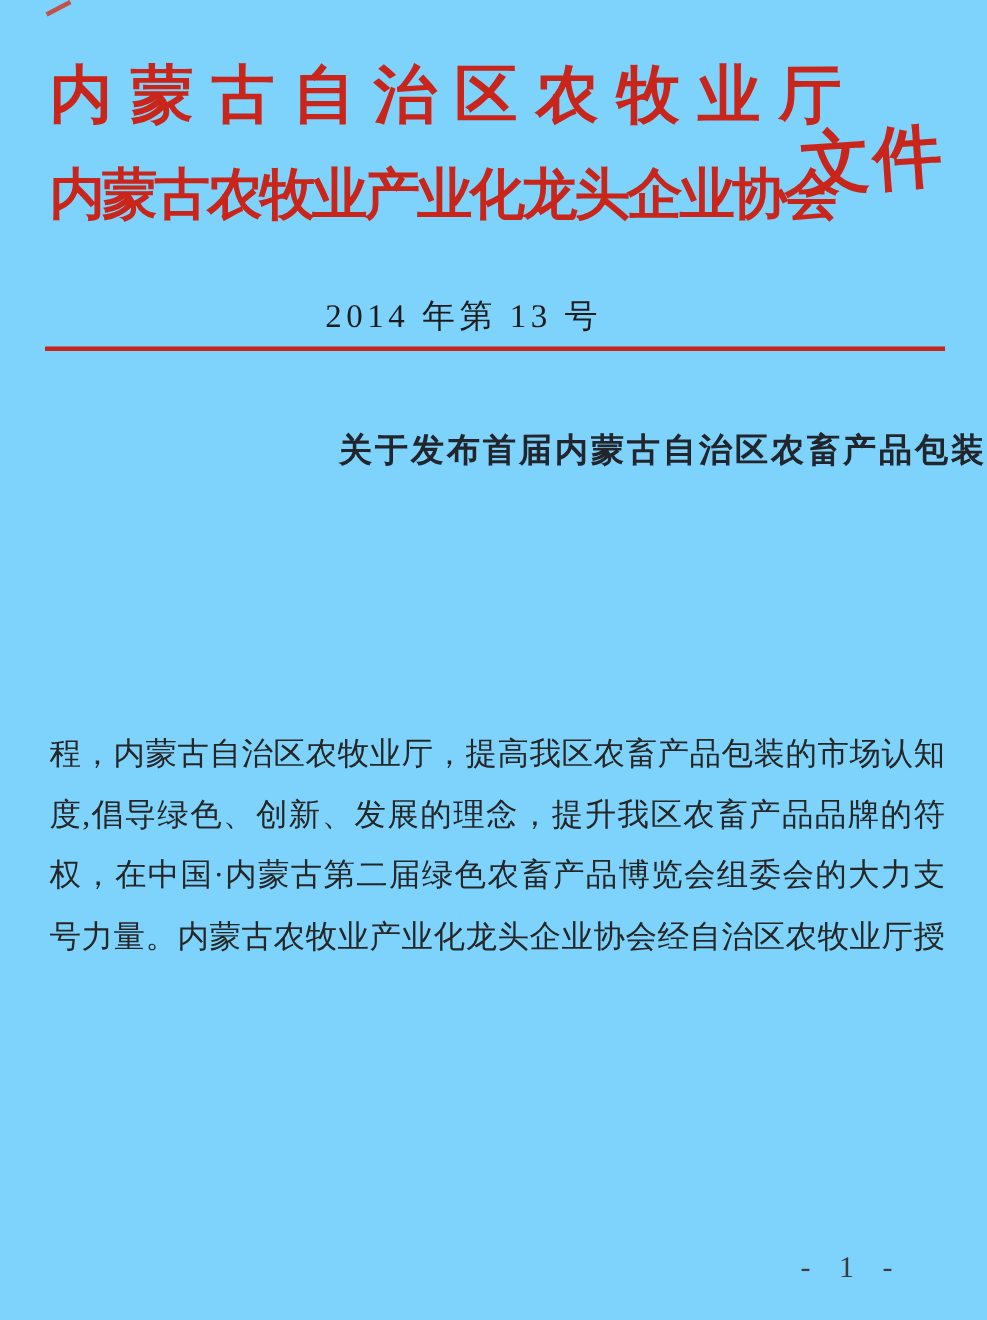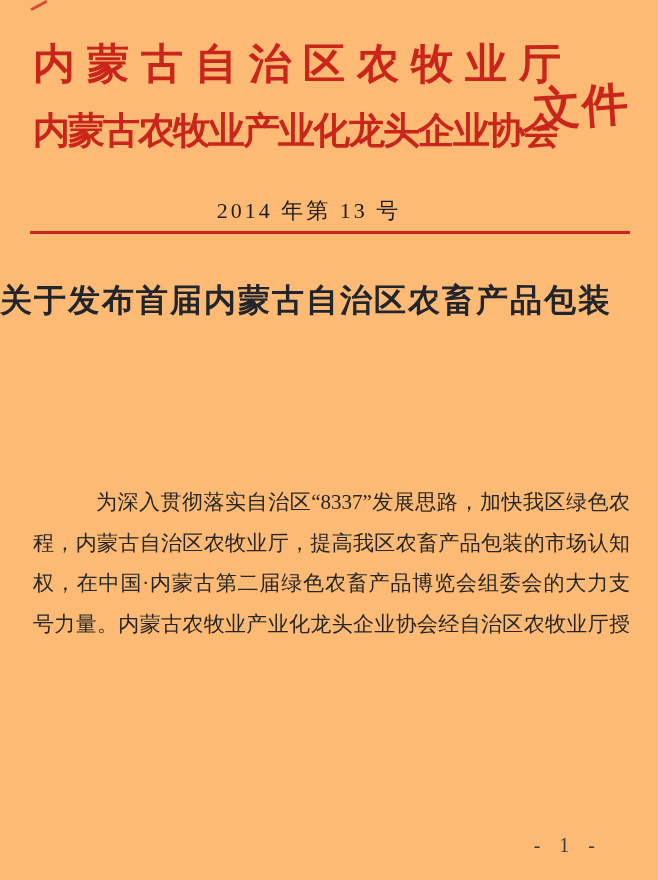--- a/index.html
+++ b/index.html
@@ -1,21 +1,21 @@
 <!DOCTYPE html>
 <html lang="zh"><head>
 <meta charset="utf-8">
 <style>
   html, body { margin: 0; padding: 0; background: #e8e8e8; }
   .page {
     position: relative;
     width: 658px;
     height: 880px;
     margin: 0 auto;
-    background: #fdba74;
+    background: #7dd3fc;
     font-family: "Liberation Serif", "DejaVu Serif", serif;
     overflow: hidden;
   }
 
   
   .scan-mark {
     position: absolute;
     left: 30px; top: 4px;
     width: 18px; height: 3px;
     background: #cf3a2b;
@@ -72,24 +72,24 @@
     left: 30px; right: 28px; top: 231px;
     height: 3px;
     background: #c9251a;
   }
 
   
   .doc-title {
     position: absolute;
     left: 0; right: 0; top: 280px;
     margin: 0;
-    text-align: left;
+    text-align: right;
     color: #22262c;
     font-weight: bold;
-    font-size: 32px;
+    font-size: 22px;
     line-height: 40px;
     letter-spacing: 2px;
   }
   .doc-title .t2 { margin-top: 36px; }
 
   
   .doc-body {
     position: absolute;
     left: 33px; right: 28px; top: 482px;
     color: #262626;
@@ -130,21 +130,21 @@
 
   <div class="doc-number">2014 年第 13 号</div>
 
   <div class="red-rule"></div>
 
   <h1 class="doc-title">
     <div class="t1">关于发布首届内蒙古自治区农畜产品包装</div>
   </h1>
 
   <div class="doc-body">
-    <div class="body-line first">为深入贯彻落实自治区“8337”发展思路，加快我区绿色农</div>
     <div class="body-line">程，内蒙古自治区农牧业厅，提高我区农畜产品包装的市场认知</div>
+    <div class="body-line">度,倡导绿色、创新、发展的理念，提升我区农畜产品品牌的符</div>
     <div class="body-line">权，在中国·内蒙古第二届绿色农畜产品博览会组委会的大力支</div>
     <div class="body-line">号力量。内蒙古农牧业产业化龙头企业协会经自治区农牧业厅授</div>
   </div>
 
   <div class="page-number">- 1 -</div>
 
 </div>
 
 </body></html>

